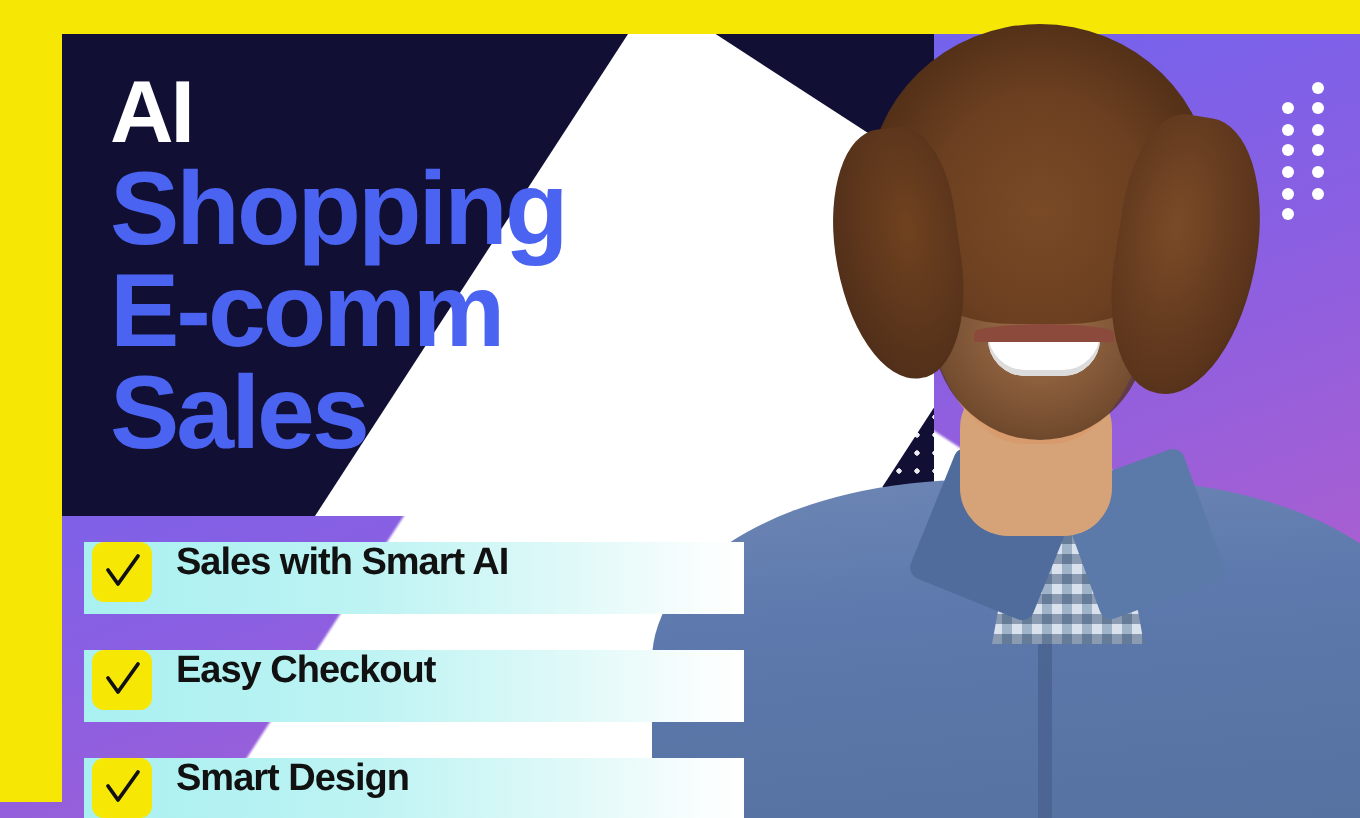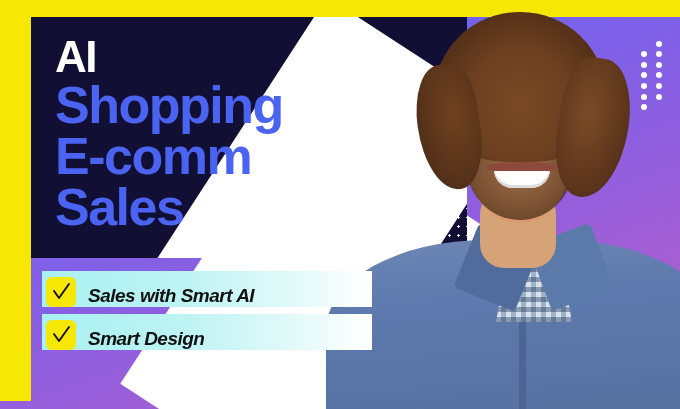--- a/index.html
+++ b/index.html
@@ -175,24 +175,23 @@
   .mouth:before{
     content:"";position:absolute;left:-7px;top:-4px;width:70px;height:9px;
     background:#8c4a3c;border-radius:50% 50% 0 0;
   }
 
   
   .features{
     position:absolute;left:42px;top:271px;width:330px;z-index:7;
   }
   .feature{
-    position:relative;display:flex;align-items:flex-end;
-    height:36px;margin-bottom:7px;
+    position:relative;display:flex;align-items:flex-start;
+    height:36px;margin-bottom:18px;
     background:linear-gradient(90deg,#a9f0f1 0%,#bdf3f3 42%,#ddf9f8 72%,#f7fdfd 92%,#ffffff 100%);
-    font-style:italic;
   }
   .check{
     width:30px;height:30px;margin-left:4px;flex:none;
     background:var(--yellow);border-radius:6px;
     display:flex;align-items:center;justify-content:center;
   }
   .check svg{display:block;}
   .feature-label{
     margin-left:12px;font-size:19px;font-weight:bold;
     color:#111111;letter-spacing:-.5px;white-space:nowrap;
@@ -263,25 +262,33 @@
 
     <div class="feature">
       <div class="check">
         <svg width="20" height="20" viewBox="0 0 20 20" aria-hidden="true">
           <path d="M3 9 L8 16 L18 2" fill="none" stroke="#111111" stroke-width="1.9" stroke-linecap="round" stroke-linejoin="round"></path>
         </svg>
       </div>
       <div class="feature-label">Sales with Smart AI</div>
     </div>
 
-
     <div class="feature">
       <div class="check">
         <svg width="20" height="20" viewBox="0 0 20 20" aria-hidden="true">
           <path d="M3 9 L8 16 L18 2" fill="none" stroke="#111111" stroke-width="1.9" stroke-linecap="round" stroke-linejoin="round"></path>
         </svg>
       </div>
+      <div class="feature-label">Easy Checkout</div>
+    </div>
+
+    <div class="feature">
+      <div class="check">
+        <svg width="20" height="20" viewBox="0 0 20 20" aria-hidden="true">
+          <path d="M3 9 L8 16 L18 2" fill="none" stroke="#111111" stroke-width="1.9" stroke-linecap="round" stroke-linejoin="round"></path>
+        </svg>
+      </div>
       <div class="feature-label">Smart Design</div>
     </div>
 
   </div>
 
 </div>
 
 </body></html>

